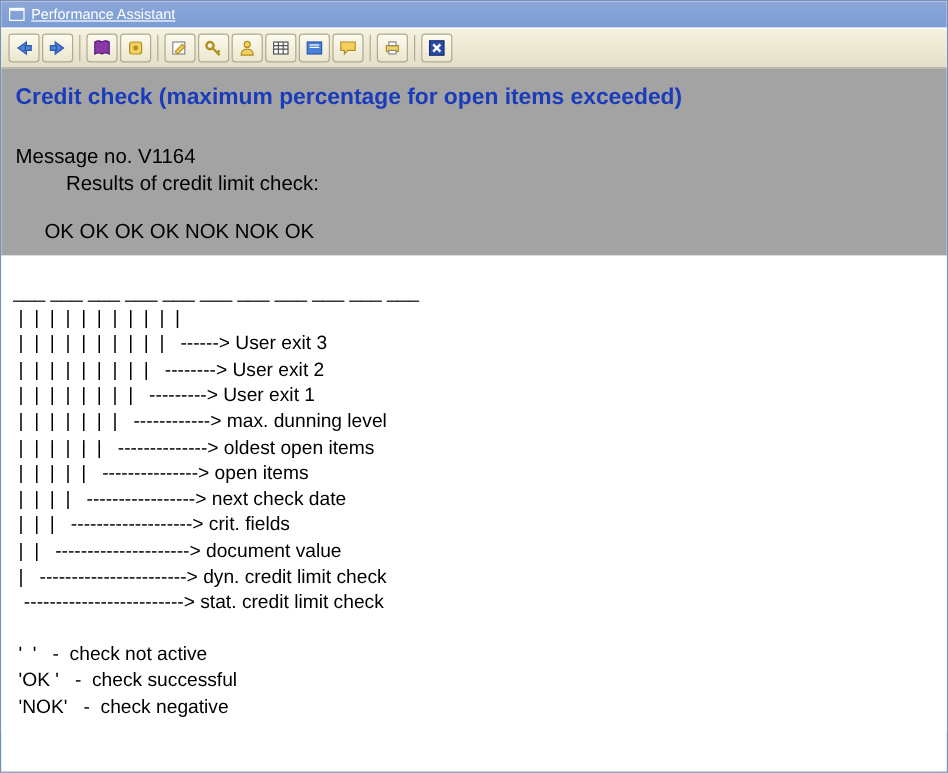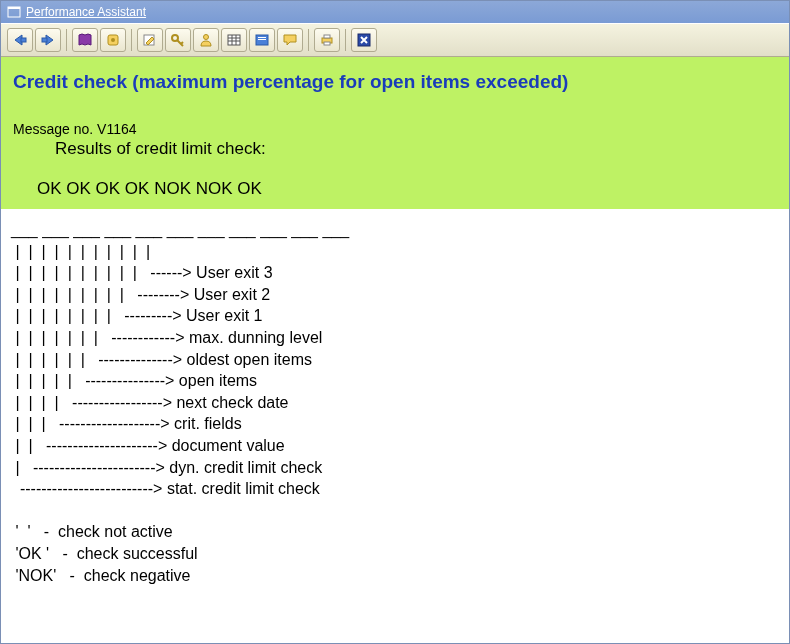--- a/index.html
+++ b/index.html
@@ -53,50 +53,50 @@
     cursor: pointer;
   }
   .sep {
     width: 1px;
     height: 22px;
     background: #b0ab90;
     margin: 0 3px;
   }
   .tb-btn svg { display: block; }
   .content {
-    background: #bef264;
+    background: #a3a3a3;
     padding: 14px 12px 10px 12px;
   }
   .msg-title {
     color: #1a3cba;
     font-weight: bold;
     font-size: 19px;
     margin-bottom: 20px;
   }
   .msg-no {
-    font-size: 14px;
+    font-size: 17px;
     color: #000;
     margin-bottom: 2px;
     margin-top: 28px;
   }
   .results-hdr {
     font-size: 17px;
     color: #000;
     margin-bottom: 2px;
     margin-left: 42px;
   }
   .indent-line {
     font-size: 17px;
     color: #000;
     padding-left: 24px;
     margin-top: 20px;
   }
   .lower {
     background: #fff;
-    padding: 10px 10px 10px 10px;
+    padding: 20px 10px 10px 10px;
     font-family: Arial, sans-serif;
     font-size: 16px;
     line-height: 1.35;
     color: #000;
     white-space: pre;
   }
 </style>
 </head>
 <body>
 

